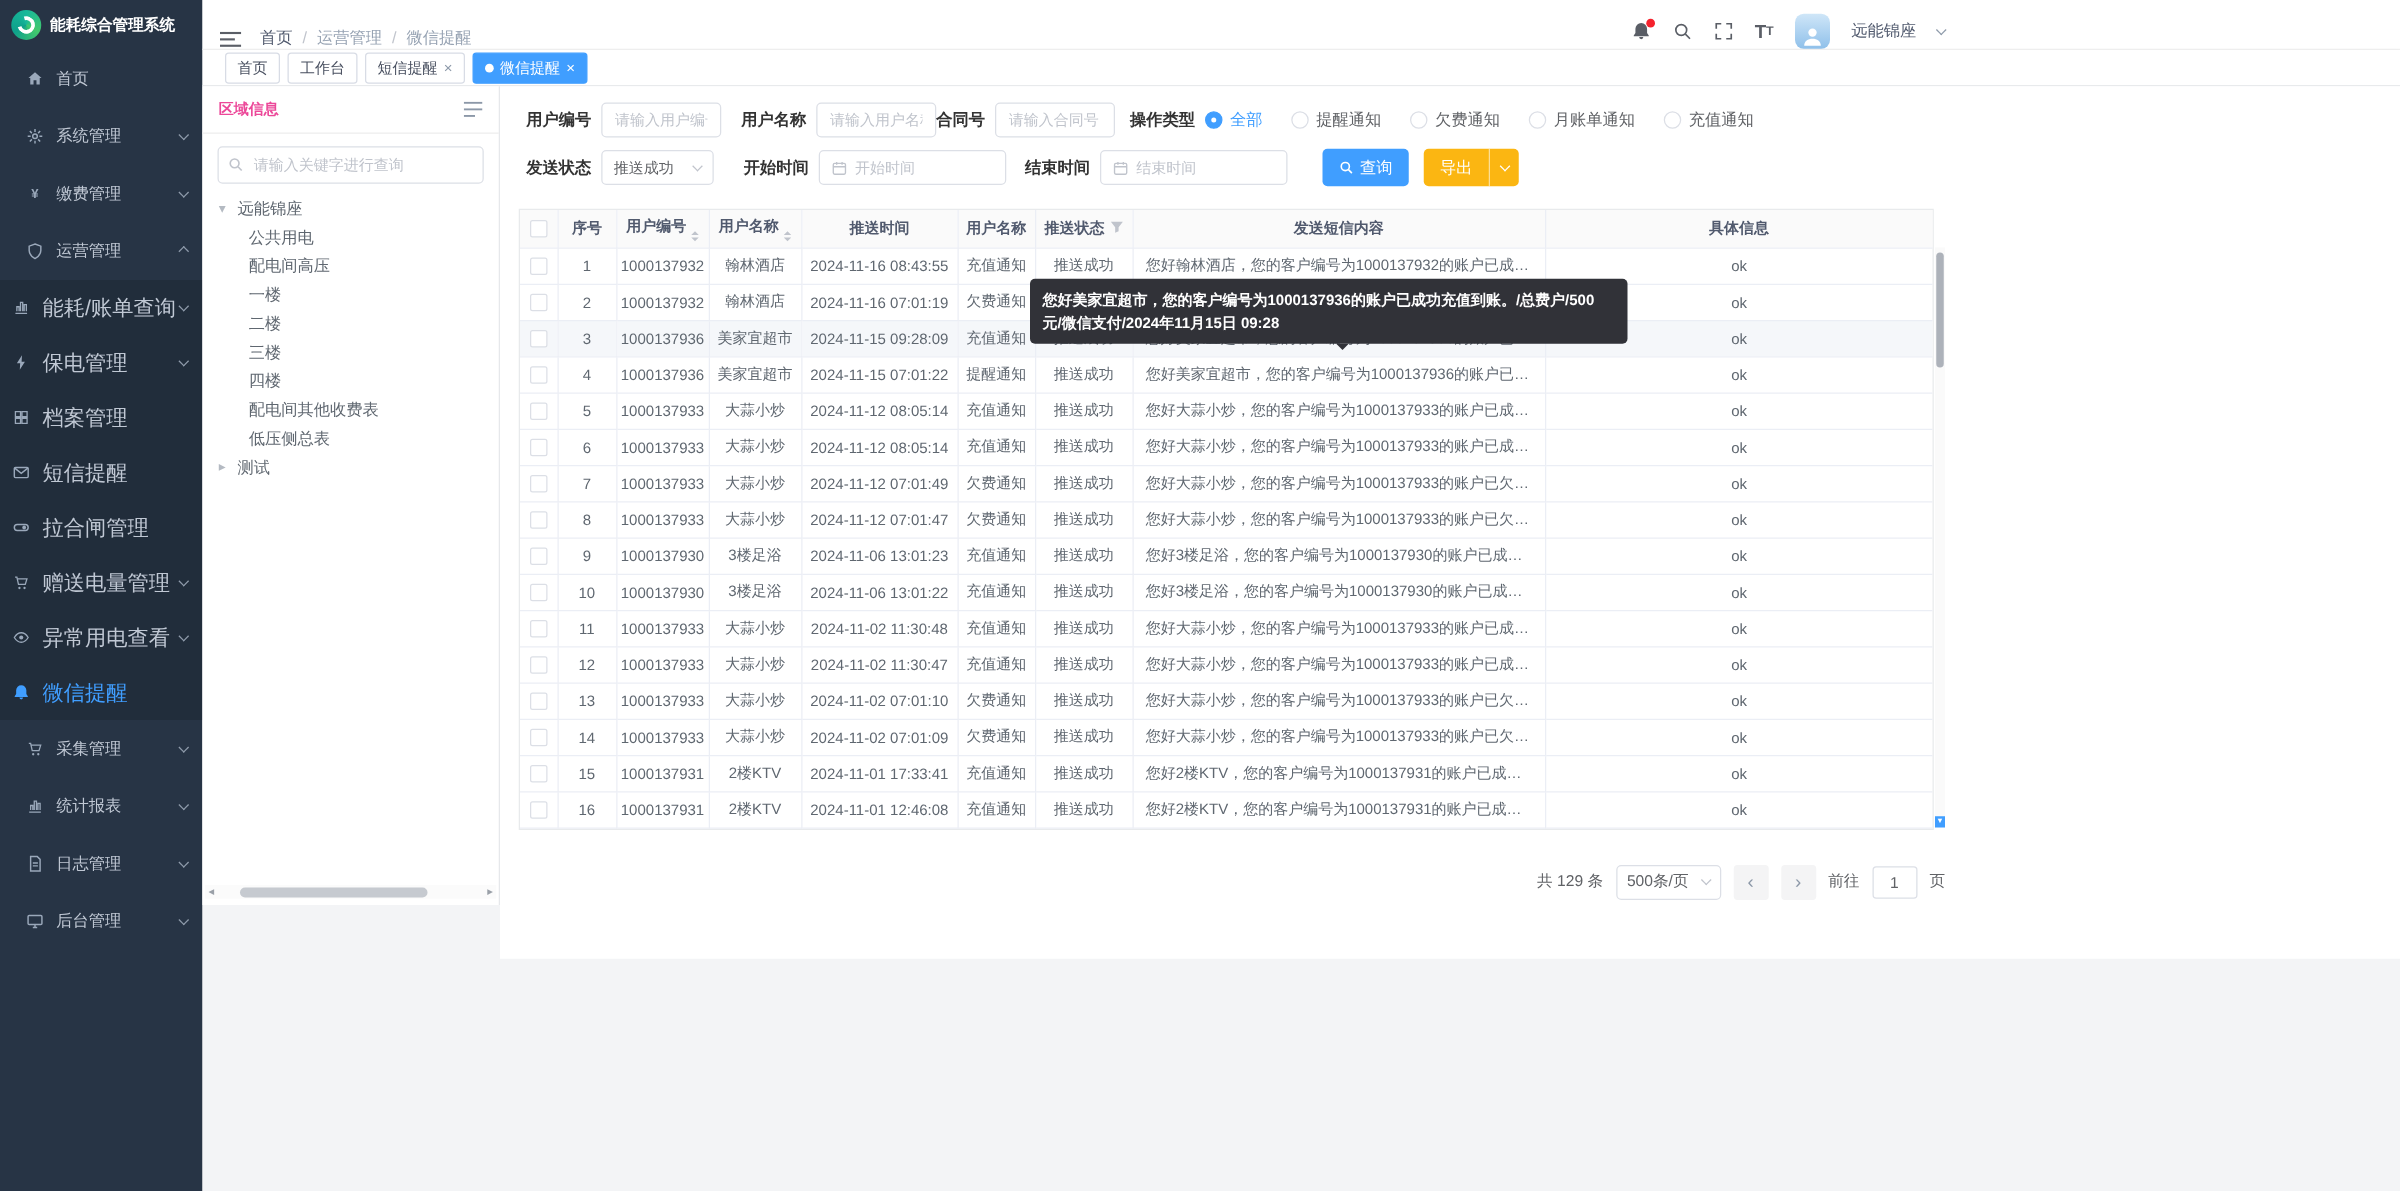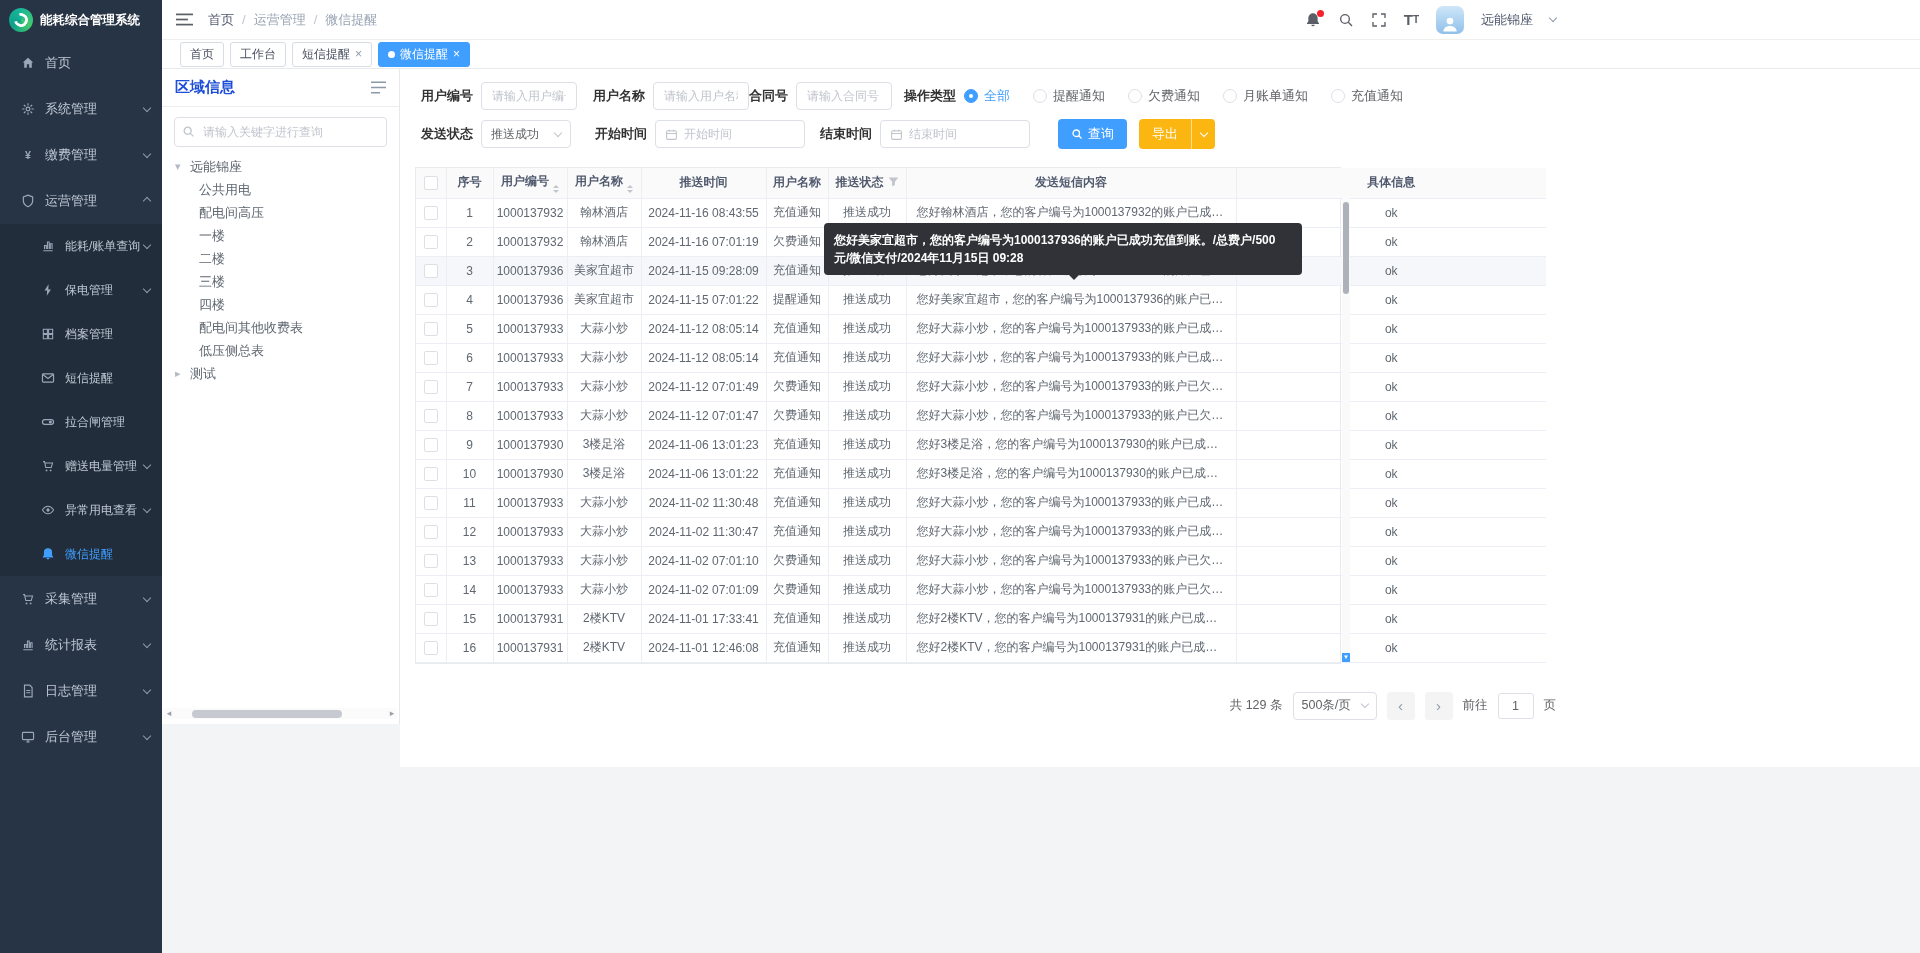--- a/index.html
+++ b/index.html
@@ -10,30 +10,30 @@
   
   .sidebar{width:162px;background:#273445;flex-shrink:0;display:flex;flex-direction:column;color:#c0c8d4}
   .logo{height:40px;display:flex;align-items:center;gap:7px;padding:0 9px;color:#fff;font-weight:bold;font-size:12.5px;flex-shrink:0}
   .logo-circle{width:24px;height:24px;border-radius:50%;background:conic-gradient(#18b89a,#43c96d,#0ea08b,#18b89a);position:relative;flex-shrink:0}
   .logo-circle::after{content:"";position:absolute;inset:5px;border-radius:50%;border:3px solid #fff;border-left-color:transparent;transform:rotate(30deg)}
   .side-menu{flex:1;overflow:hidden}
   .menu-item{height:46px;display:flex;align-items:center;padding:0 12px 0 19px;font-size:13px;cursor:pointer}
   .menu-item .mi-icon{width:17px;margin-right:9px;color:#9aa8ba;display:flex;align-items:center;justify-content:center;flex-shrink:0}
   .menu-item .mi-label{white-space:nowrap;overflow:hidden}
   .menu-item .mi-arrow{margin-left:auto;color:#8f9bab}
-  .menu-item.sub{height:44px;background:#212d3b;padding-left:39px;font-size:12px}
+  .menu-item.sub{height:44px;background:#212d3b;padding-left:8px;font-size:17px}
   .menu-item.active{color:#409EFF}
   .menu-item.active .mi-icon{color:#409EFF}
   .chev{display:inline-block;width:6px;height:6px;border-right:1.4px solid currentColor;border-bottom:1.4px solid currentColor;transform:rotate(45deg)}
   .chev.up{transform:rotate(225deg)}
   .chev.down{transform:rotate(45deg);margin-top:-3px}
 
   
   .right-col{flex:1;display:flex;flex-direction:column;min-width:0}
-  .topbar{height:40px;background:#fff;display:flex;align-items:center;padding:0 364px 0 14px;border-bottom:1px solid #f0f0f0;flex-shrink:0}
+  .topbar{height:40px;background:#fff;display:flex;align-items:flex-end;padding:0 364px 0 14px;border-bottom:1px solid #f0f0f0;flex-shrink:0}
   .icon-btn{color:#5a5e66;display:inline-flex;align-items:center;cursor:pointer;position:relative}
   .breadcrumb{margin-left:15px;font-size:13px;color:#97a3b3;white-space:nowrap}
   .breadcrumb .bc.first{color:#515a6e}
   .breadcrumb .sep{margin:0 8px;color:#c0c4cc}
   .topbar-right{margin-left:auto;display:flex;align-items:center;gap:17px}
   .bell .dot{position:absolute;top:-2px;right:-3px;width:7px;height:7px;border-radius:50%;background:#f5222d}
   .tticon{font-weight:bold;font-size:15px;color:#5a5e66}
   .tticon small{font-size:10px}
   .avatar{width:28px;height:28px;border-radius:7px;background:linear-gradient(#cfe6f8,#8fc0ea);display:flex;align-items:flex-end;justify-content:center;overflow:hidden;cursor:pointer}
   .user-name{font-size:13px;color:#515a6e;cursor:pointer}
@@ -44,21 +44,21 @@
   .tab{height:25px;display:flex;align-items:center;padding:0 9px;border:1px solid #d8dce5;border-radius:3px;font-size:12px;color:#495060;background:#fff;gap:5px;cursor:pointer;white-space:nowrap}
   .tab .close{font-size:12px;color:#8c98a8;line-height:1}
   .tab.active{background:#409EFF;border-color:#409EFF;color:#fff}
   .tab.active .dot{width:7px;height:7px;border-radius:50%;background:#fff}
   .tab.active .close{color:#fff}
 
   
   .content-row{flex:1;display:flex;align-items:flex-start;background:#f3f4f6;min-height:0}
   .tree-panel{width:238px;height:655px;background:#fff;border-right:1px solid #e6e8eb;position:relative;flex-shrink:0;display:flex;flex-direction:column}
   .tree-header{height:38px;display:flex;align-items:center;justify-content:space-between;padding:0 13px;border-bottom:1px solid #ededed}
-  .tree-title{font-weight:bold;font-size:15px;color:#1d4ed8}
+  .tree-title{font-weight:bold;font-size:12px;color:#ec4899}
   .tree-search{margin:10px 12px 6px;position:relative}
   .tree-search input{width:100%;height:30px;border:1px solid #dcdfe6;border-radius:4px;padding:0 8px 0 28px;font-size:12px;color:#606266;outline:none}
   .tree-search input::placeholder{color:#c0c4cc}
   .tree-search .mag{position:absolute;left:8px;top:8px;color:#c0c4cc}
   .tree{flex:1;padding-top:2px;font-size:13px;color:#5f6770;overflow:hidden}
   .tree-node{display:flex;align-items:center;height:23px;padding-left:13px;cursor:pointer;white-space:nowrap}
   .tree-node.lvl2{padding-left:37px}
   .tree-node .caret{color:#b4bac2;margin-right:5px;font-size:11px;width:10px;flex-shrink:0}
   .hscroll{position:absolute;bottom:5px;left:2px;right:2px;height:11px;display:flex;align-items:center;color:#9aa0a8;font-size:9px;background:#fbfbfb}
   .hs-arrow{width:10px;text-align:center;cursor:pointer;line-height:11px}
@@ -80,21 +80,21 @@
   .radio .rdot{width:14px;height:14px;border-radius:50%;border:1px solid #dcdfe6;background:#fff;margin-right:6px;position:relative;flex-shrink:0}
   .radio.checked{color:#409EFF}
   .radio.checked .rdot{border-color:#409EFF;background:#409EFF}
   .radio.checked .rdot::after{content:"";position:absolute;left:4px;top:4px;width:4px;height:4px;border-radius:50%;background:#fff}
   .btn-primary{height:30px;background:#409EFF;color:#fff;border:none;border-radius:4px;padding:0 13px;font-size:13px;display:flex;align-items:center;gap:5px;cursor:pointer}
   .btn-export{height:30px;background:#FBB612;border-radius:4px;display:flex;align-items:stretch;color:#fff;cursor:pointer;overflow:hidden}
   .btn-export .be-main{display:flex;align-items:center;padding:0 13px;font-size:13px}
   .btn-export .be-arrow{width:24px;border-left:1px solid rgba(255,255,255,.55);display:flex;align-items:center;justify-content:center}
 
   
-  .table-wrap{position:relative;margin:18px 0 0 15px;width:926px;border:1px solid #e8eaec}
+  .table-wrap{position:relative;margin:18px 0 0 15px;width:1132px;border:1px solid #e8eaec}
   table{width:1130px;border-collapse:collapse;table-layout:fixed;font-size:12px;color:#5f6770}
   th,td{border-right:1px solid #ebeef5;border-bottom:1px solid #ebeef5;text-align:center;overflow:hidden;white-space:nowrap;padding:0 3px}
   th:last-child,td:last-child{border-right:none}
   th{background:#fafafa;height:30px;color:#515a6e;font-weight:bold}
   td{height:29px}
   td.left{text-align:left;padding:0 10px;text-overflow:ellipsis}
   tr.hover td{background:#f5f7fa}
   .cbx{width:14px;height:14px;border:1px solid #dcdfe6;border-radius:2px;margin:0 auto;background:#fff;cursor:pointer}
   .sorter{display:inline-flex;flex-direction:column;margin-left:4px;vertical-align:-3px}
   .sorter i{width:0;height:0;border:3.5px solid transparent;display:block}

